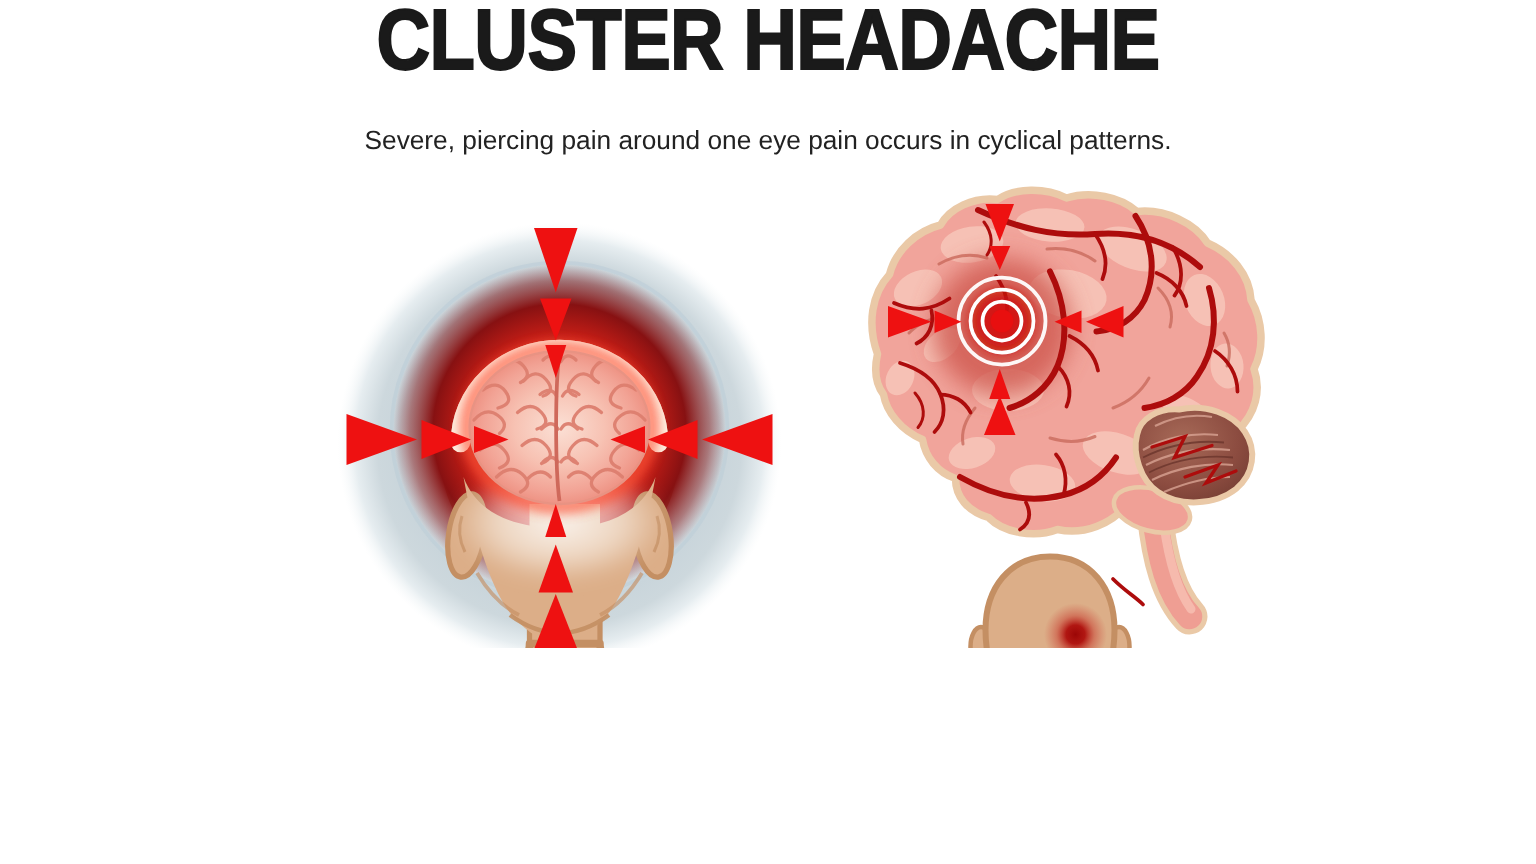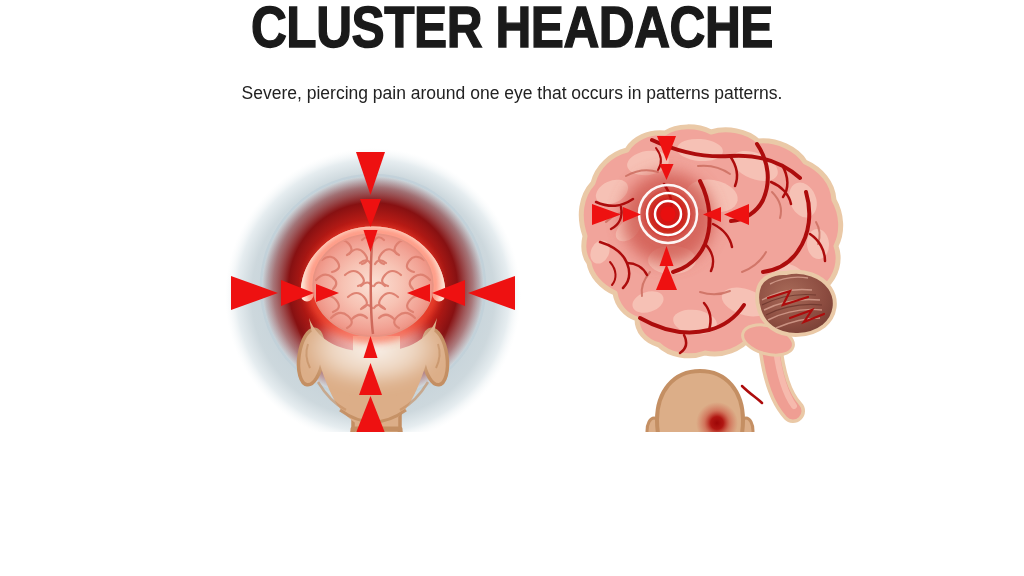--- a/index.html
+++ b/index.html
@@ -19,21 +19,21 @@
   .gyri{stroke:#dd7f6f;fill:none;stroke-width:2.2;stroke-linecap:round;opacity:.95;}
   .crease{stroke:#c96a5d;stroke-width:2;fill:none;opacity:.8;stroke-linecap:round;}
   .ring{stroke:#ffffff;fill:none;}
 </style>
 </head>
 <body>
 
 <div class="canvas">
 
   <h1 class="title">CLUSTER HEADACHE</h1>
-  <p class="subtitle">Severe, piercing pain around one eye that occurs in patterns patterns.</p>
+  <p class="subtitle">Severe, piercing pain around one eye pain occurs in cyclical patterns.</p>
 
   <svg class="art" viewBox="0 0 1024 576">
     <defs>
       <radialGradient id="haloG">
         <stop offset="0.55" stop-color="rgba(223,233,237,0)"></stop>
         <stop offset="0.63" stop-color="#e3ebef"></stop>
         <stop offset="0.72" stop-color="#c9d5db"></stop>
         <stop offset="0.82" stop-color="#cdd8dd"></stop>
         <stop offset="0.92" stop-color="#e6edf0"></stop>
         <stop offset="1" stop-color="rgba(246,249,250,0)"></stop>

